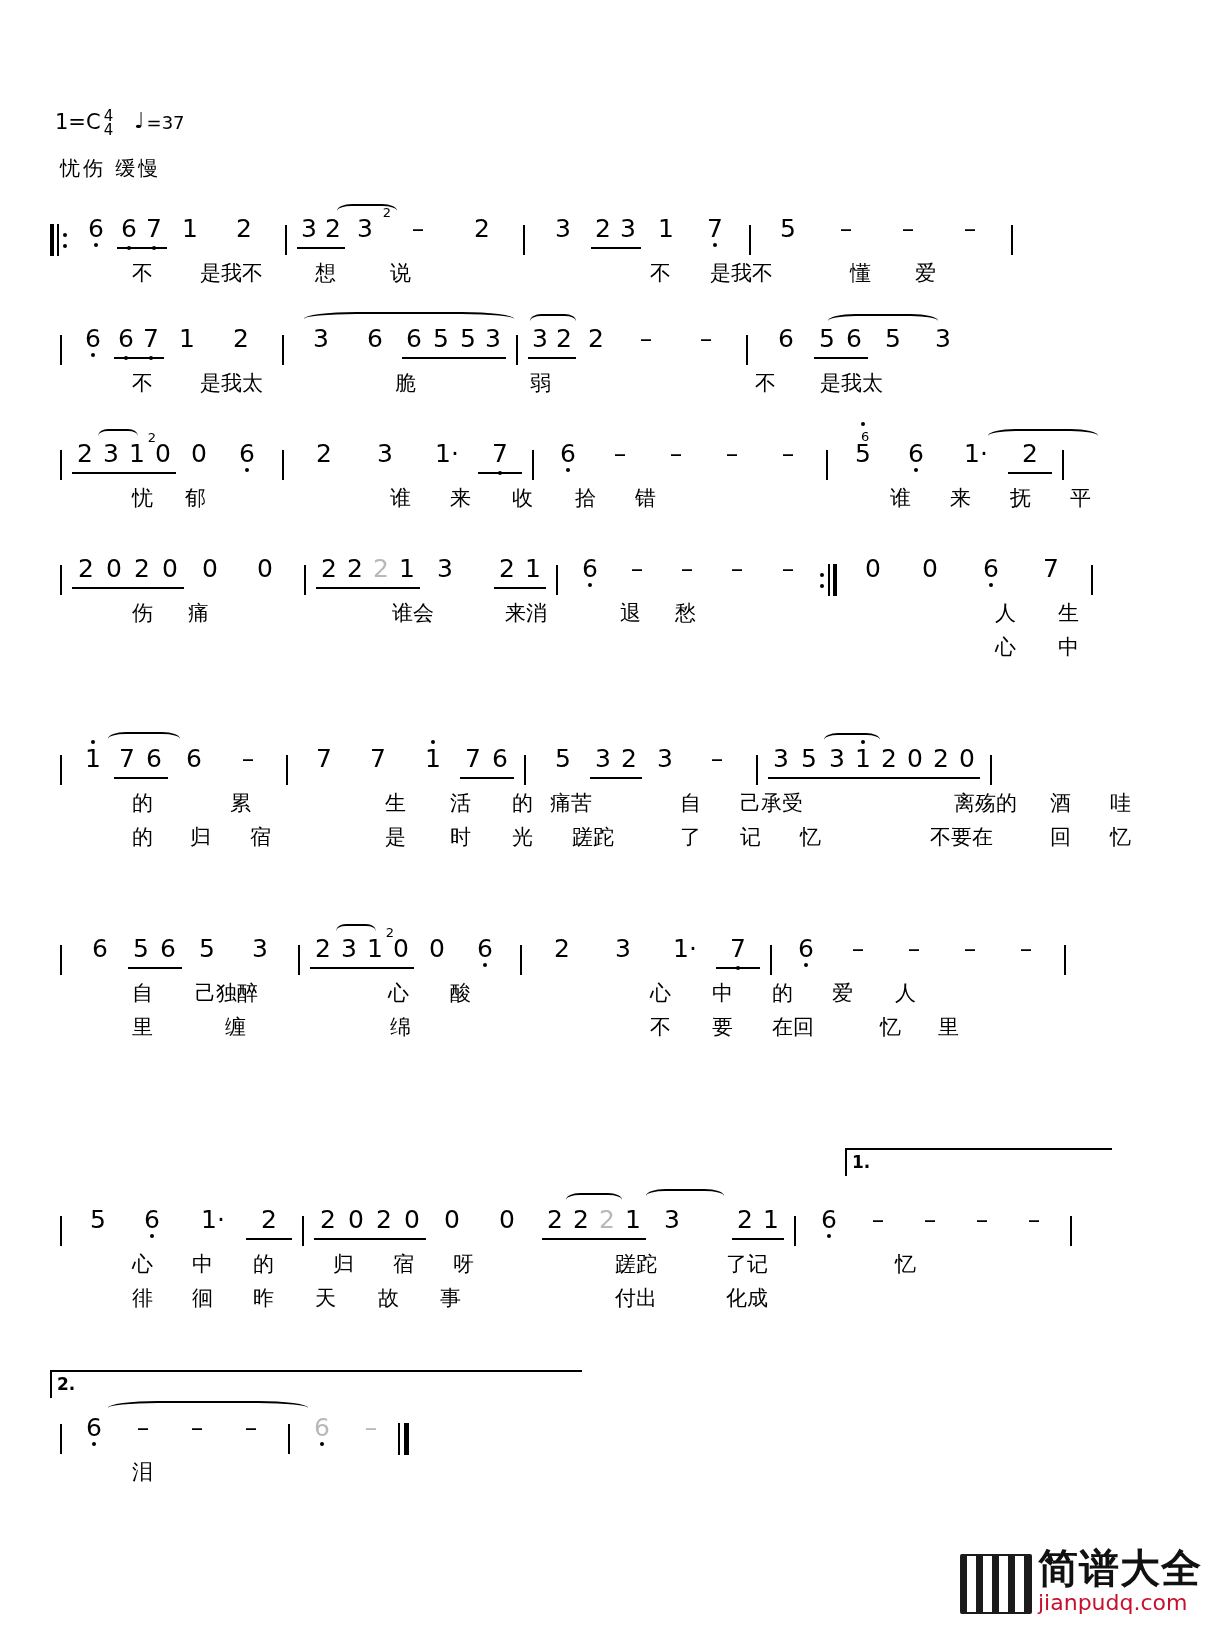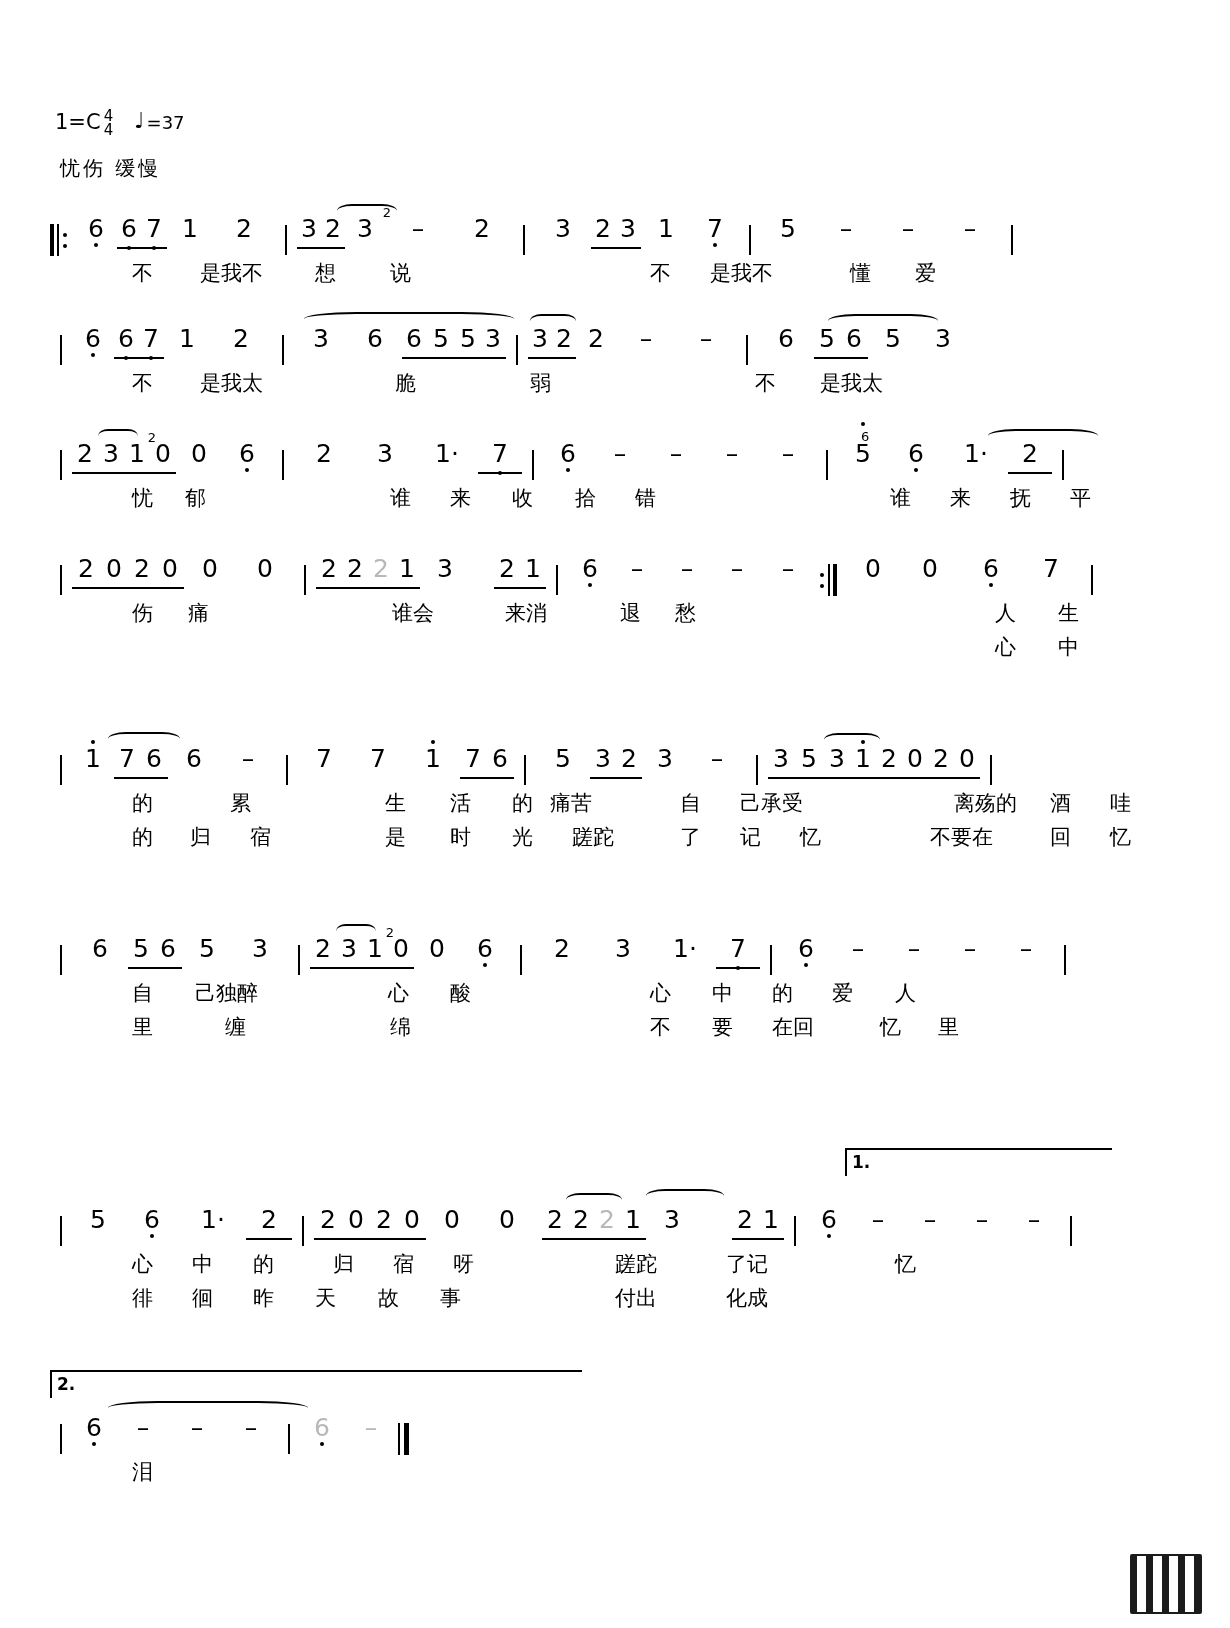--- a/index.html
+++ b/index.html
@@ -728,15 +728,19 @@
     </div>
   </div>
 
   <div class="logo">
     <div class="piano">
       <i></i>
         <i></i>
         <i></i>
         <i></i>
     </div>
+    <div class="logo-text">
+      <div class="logo-cn">简谱大全</div>
+      <div class="logo-url">jianpudq.com</div>
+    </div>
   </div>
 
 </div>
 
 </body></html>

